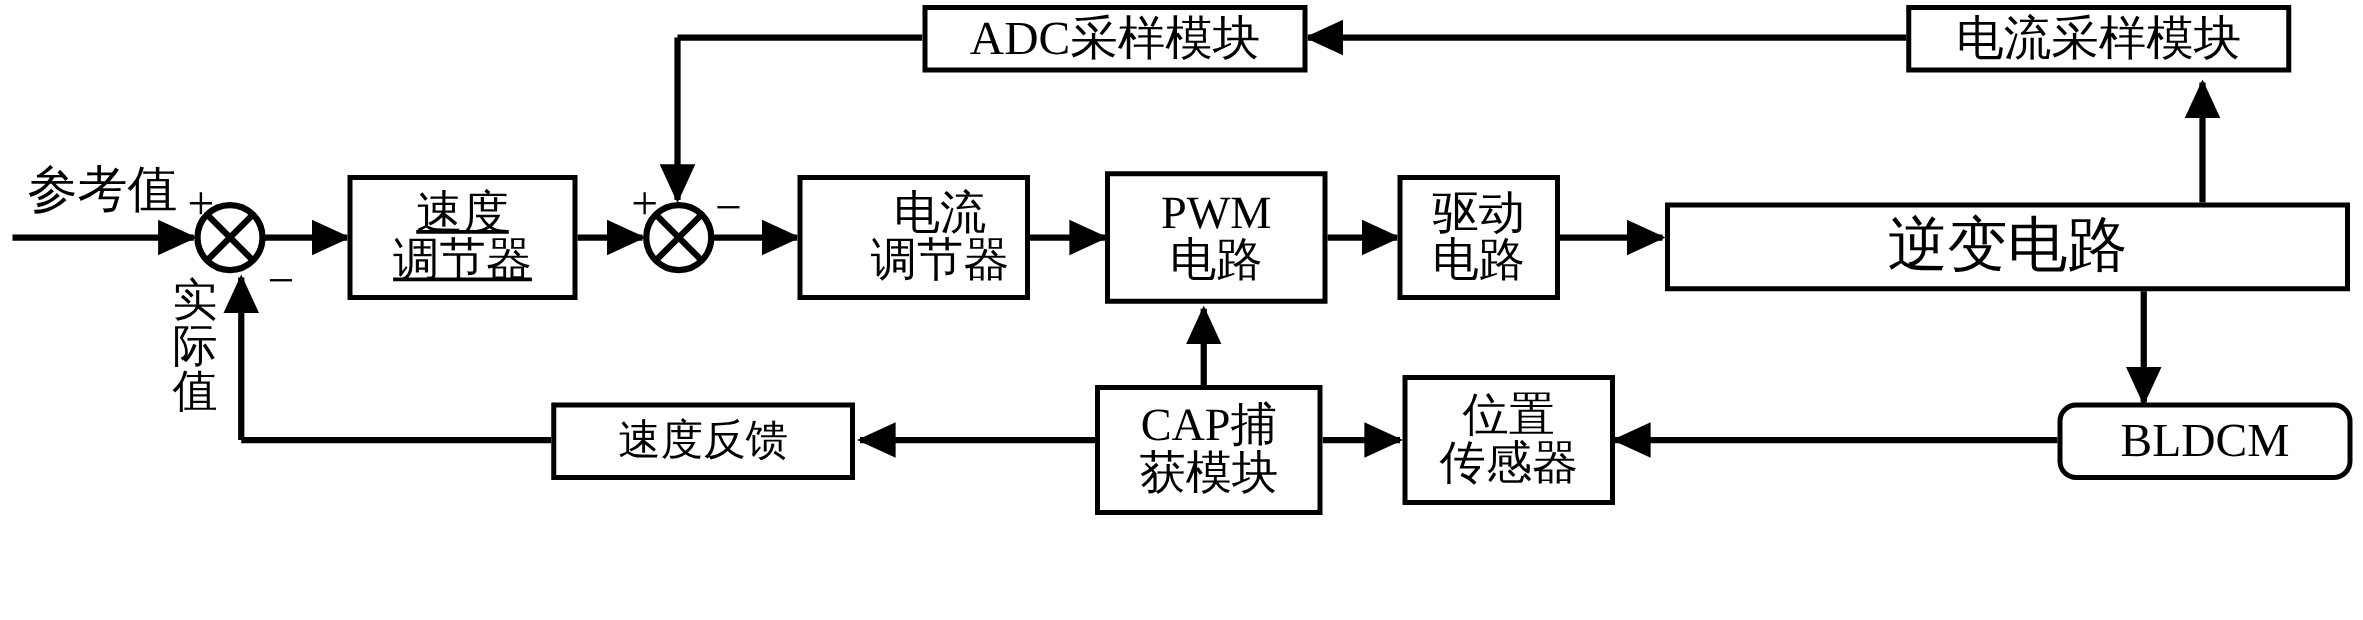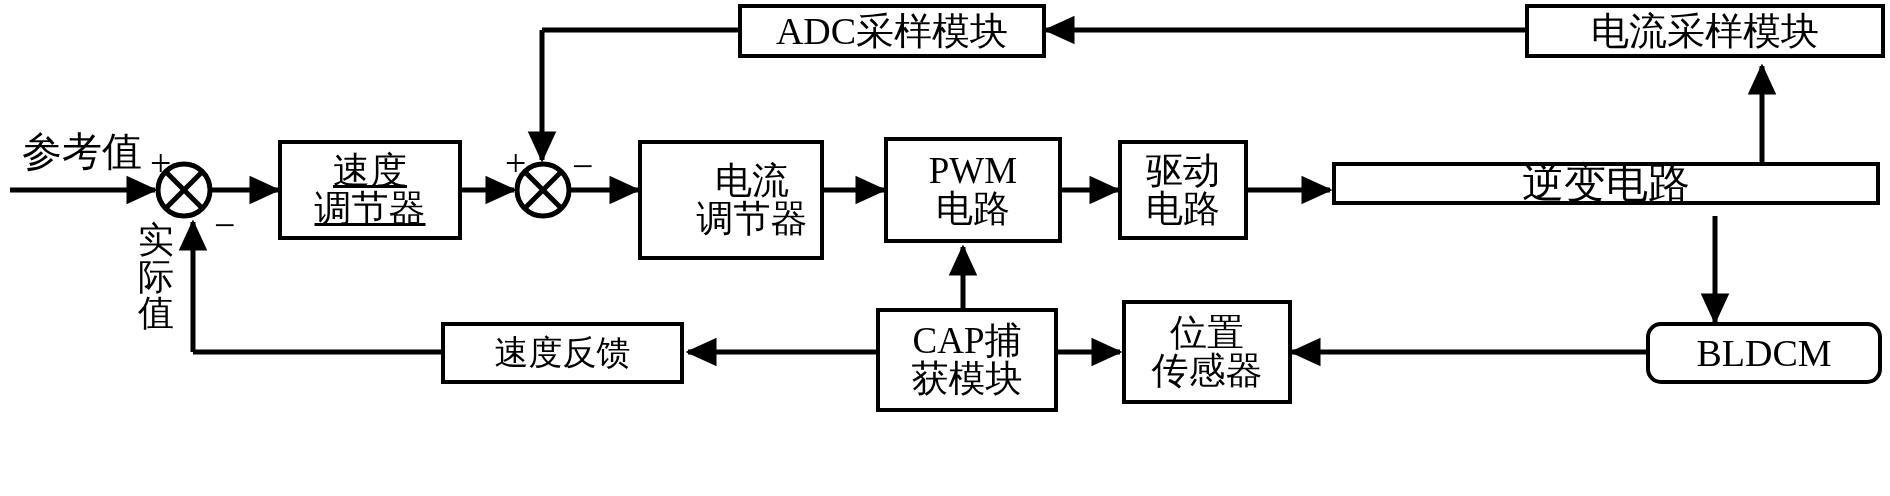--- a/index.html
+++ b/index.html
@@ -135,44 +135,44 @@
 
   <div class="sign" style="left:505px; top:144px; font-size:38px;">+</div>
 
   <div class="sign" style="left:572px; top:147px; font-size:38px;">−</div>
 
   <div class="blk" style="left:278px; top:140px; width:184px; height:100px; font-size:37px;text-decoration:underline;">
     <span class="ln">速度</span>
     <span class="ln">调节器</span>
   </div>
 
-  <div class="blk" style="left:638px; top:140px; width:186px; height:120px; font-size:37px;padding-left:42px;">
+  <div class="blk" style="left:638px; top:140px; width:186px; height:100px; font-size:37px;padding-left:42px;">
     <span class="ln">电流</span>
     <span class="ln">调节器</span>
   </div>
 
   <div class="blk" style="left:884px; top:137px; width:178px; height:106px; font-size:37px;">
     <span class="ln">PWM</span>
     <span class="ln">电路</span>
   </div>
 
   <div class="blk" style="left:1118px; top:140px; width:130px; height:100px; font-size:37px;">
     <span class="ln">驱动</span>
     <span class="ln">电路</span>
   </div>
 
-  <div class="blk" style="left:1332px; top:162px; width:548px; height:43px; font-size:42px;">
+  <div class="blk" style="left:1332px; top:162px; width:548px; height:71px; font-size:48px;">
     <span class="ln">逆变电路</span>
   </div>
 
   <div class="blk" style="left:738px; top:4px; width:308px; height:54px; font-size:38px;">
     <span class="ln">ADC采样模块</span>
   </div>
 
-  <div class="blk" style="left:1525px; top:4px; width:360px; height:54px; font-size:38px;">
+  <div class="blk" style="left:1525px; top:4px; width:308px; height:54px; font-size:38px;">
     <span class="ln">电流采样模块</span>
   </div>
 
   <div class="blk" style="left:1646px; top:322px; width:236px; height:62px; font-size:38px;border-radius:15px;">
     <span class="ln">BLDCM</span>
   </div>
 
   <div class="blk" style="left:1122px; top:300px; width:170px; height:104px; font-size:37px;">
     <span class="ln">位置</span>
     <span class="ln">传感器</span>

